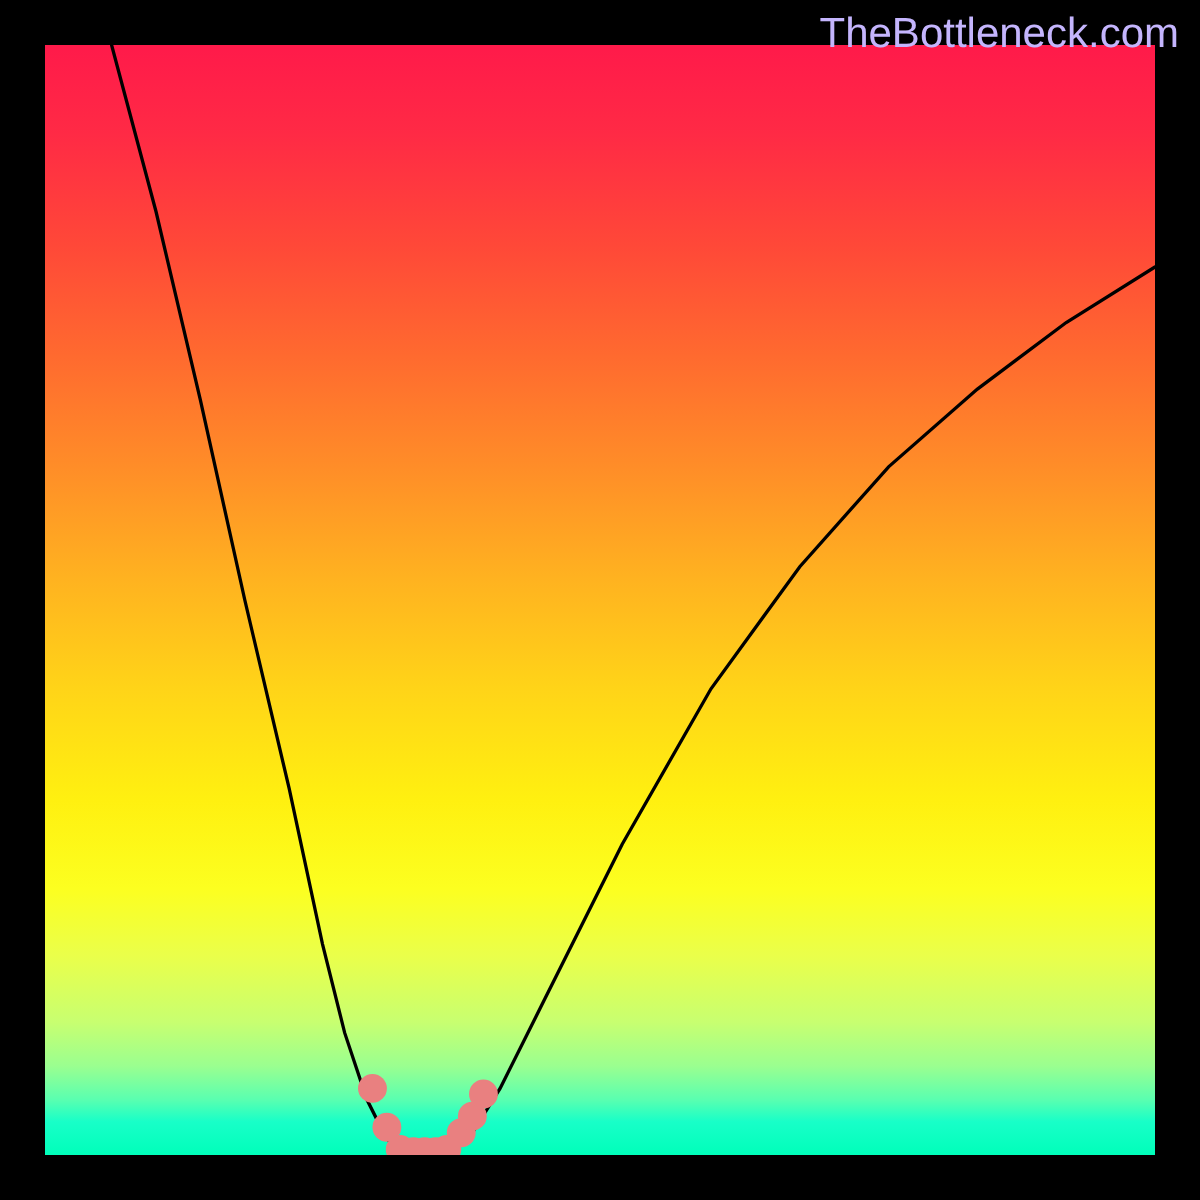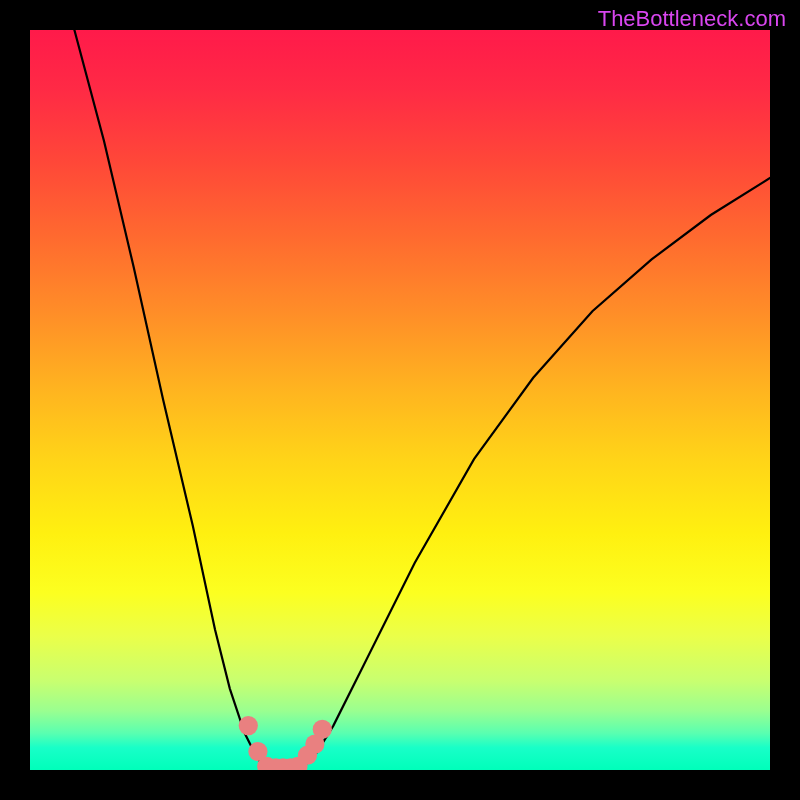--- a/index.html
+++ b/index.html
@@ -8,22 +8,22 @@
     width: 800px;
     height: 800px;
     background: #000;
     position: relative;
     font-family: Arial, sans-serif;
   }
   .watermark {
     position: absolute;
     top: 6px;
     right: 14px;
-    color: #d946ef;
-    font-size: 22px;
+    color: #c4b5fd;
+    font-size: 28px;
     font-weight: 500;
     z-index: 10;
   }
   .plot-area {
     position: absolute;
     left: 30px;
     top: 30px;
     width: 740px;
     height: 740px;
     overflow: hidden;

